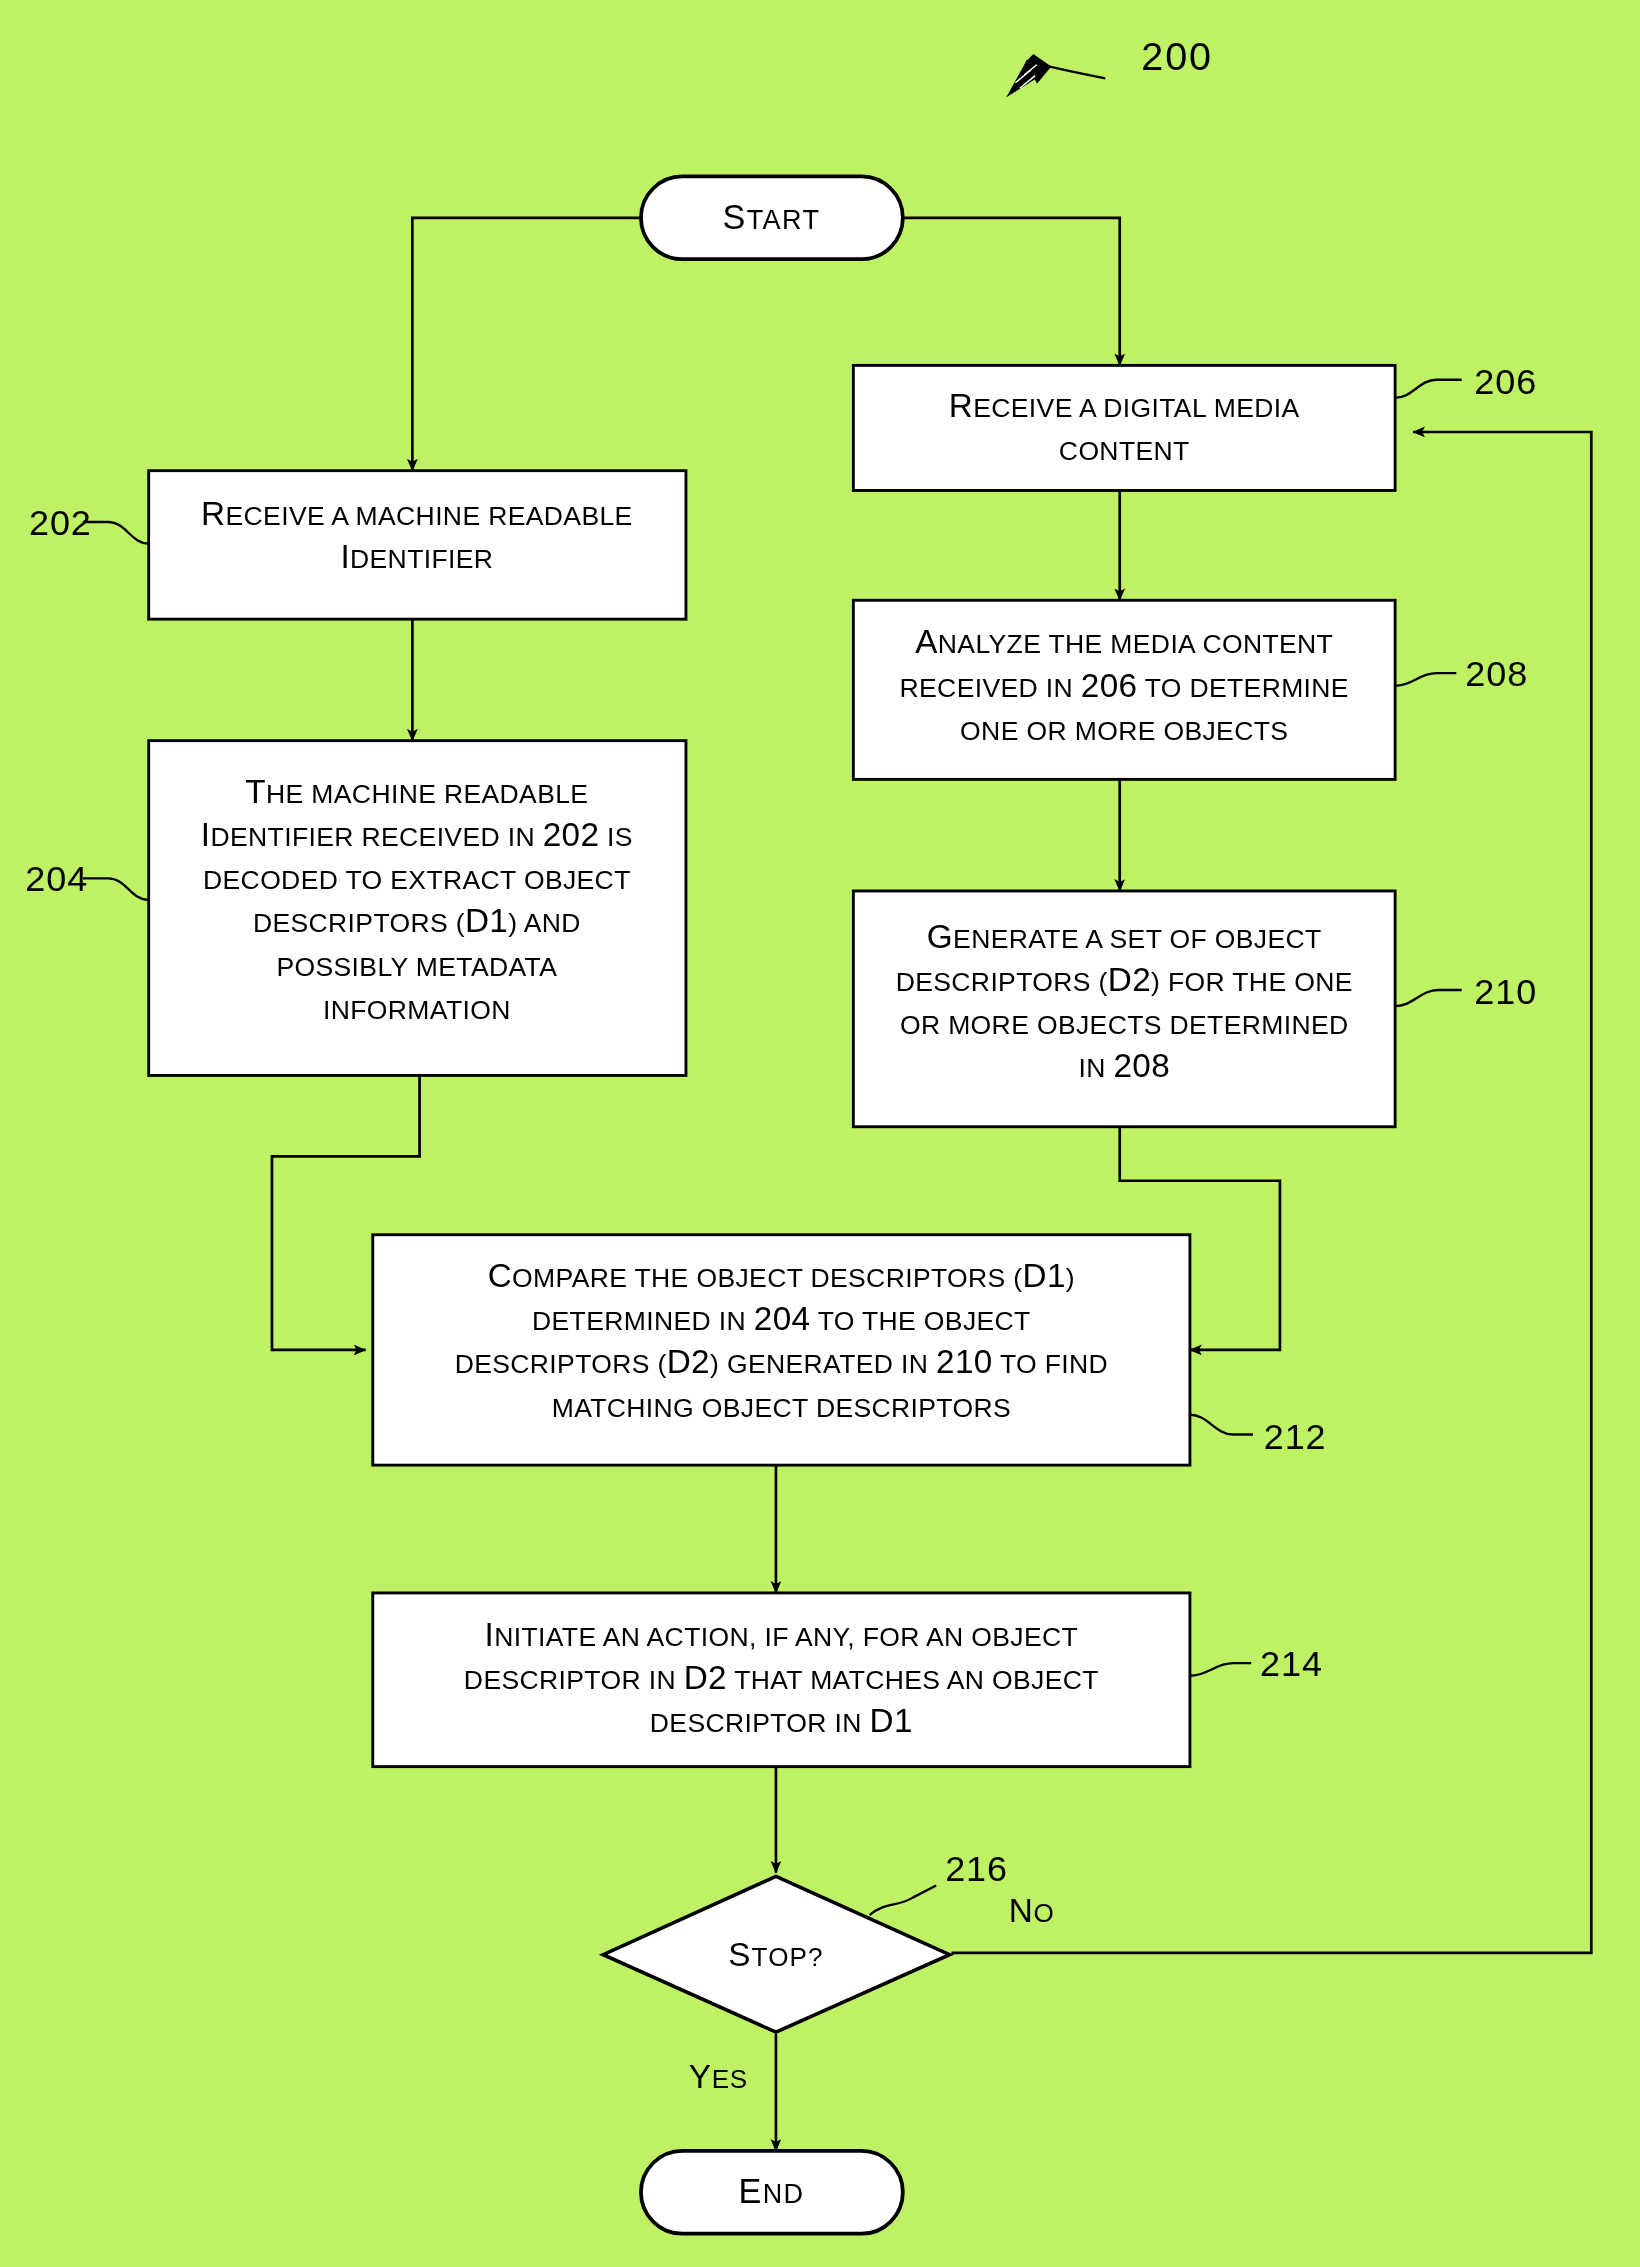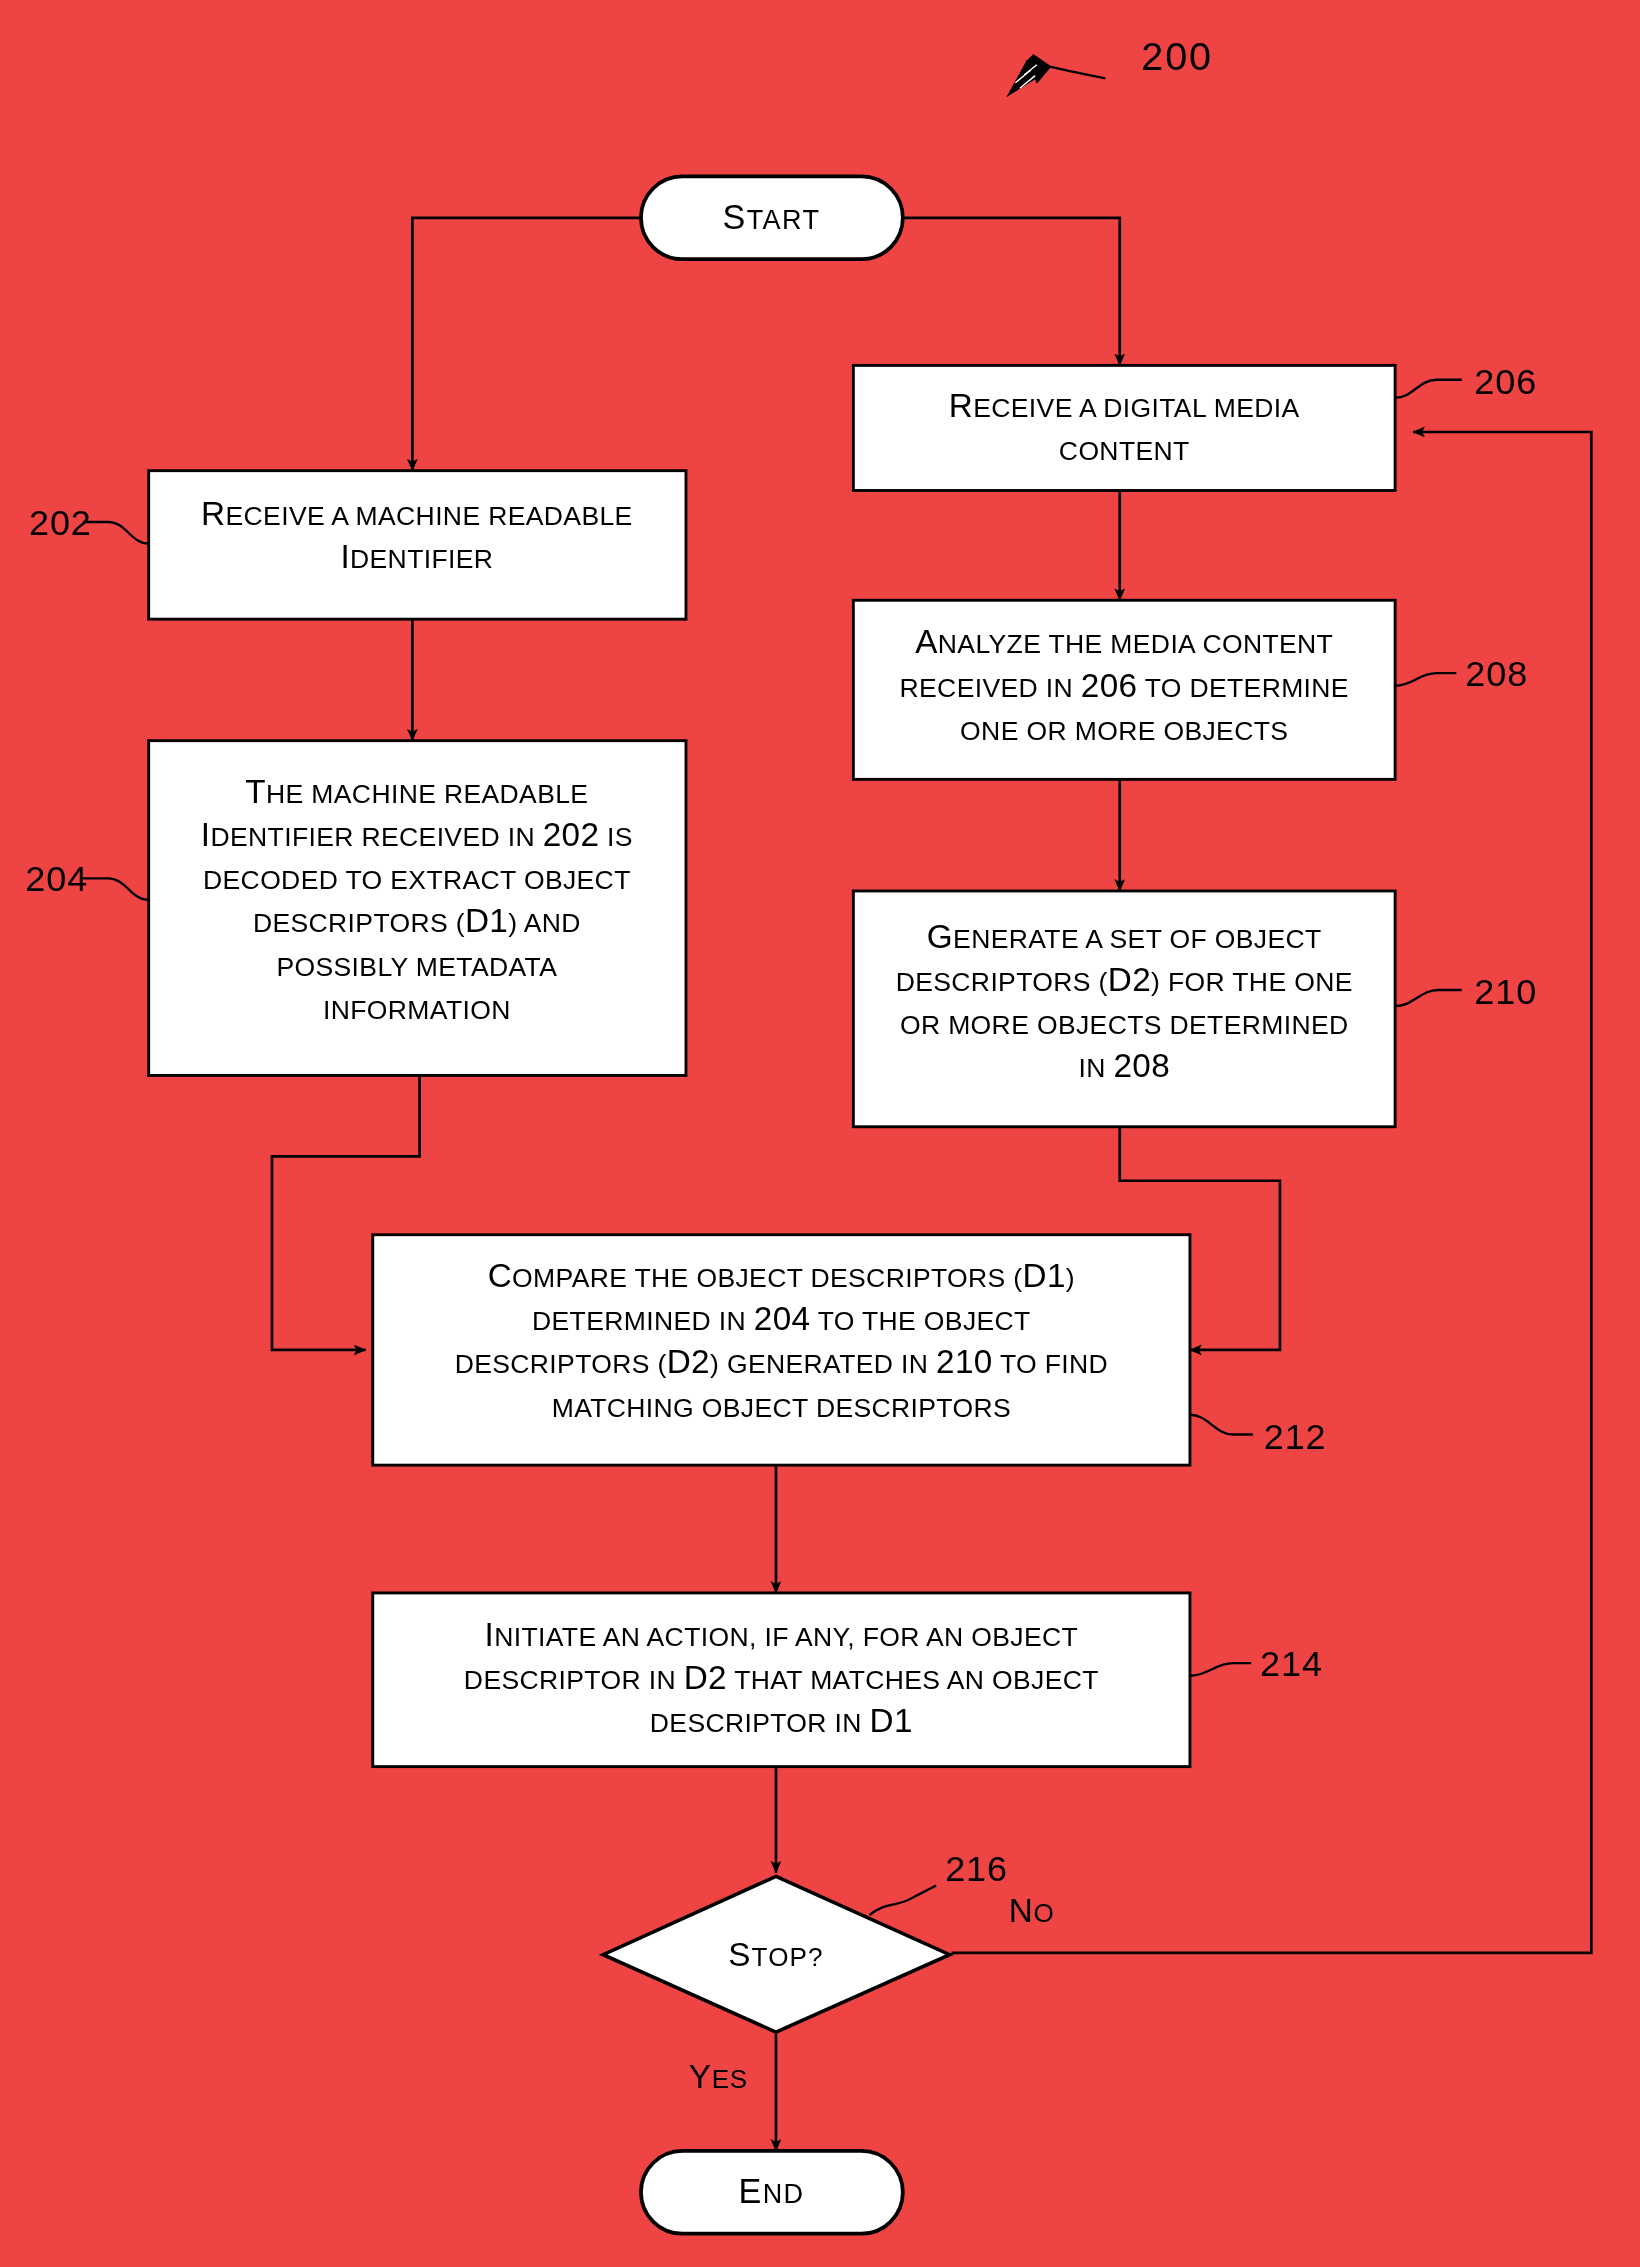--- a/index.html
+++ b/index.html
@@ -7,21 +7,21 @@
     padding: 0;
     background: #ffffff;
   }
   body {
     font-family: "Liberation Sans", sans-serif;
   }
   #canvas {
     position: relative;
     width: 1641px;
     height: 2267px;
-    background: #ef4444;
+    background: #bef264;
     overflow: hidden;
   }
   svg#flow {
     position: absolute;
     top: 0;
     left: 0;
     width: 1641px;
     height: 2267px;
   }
   .node-shape {

